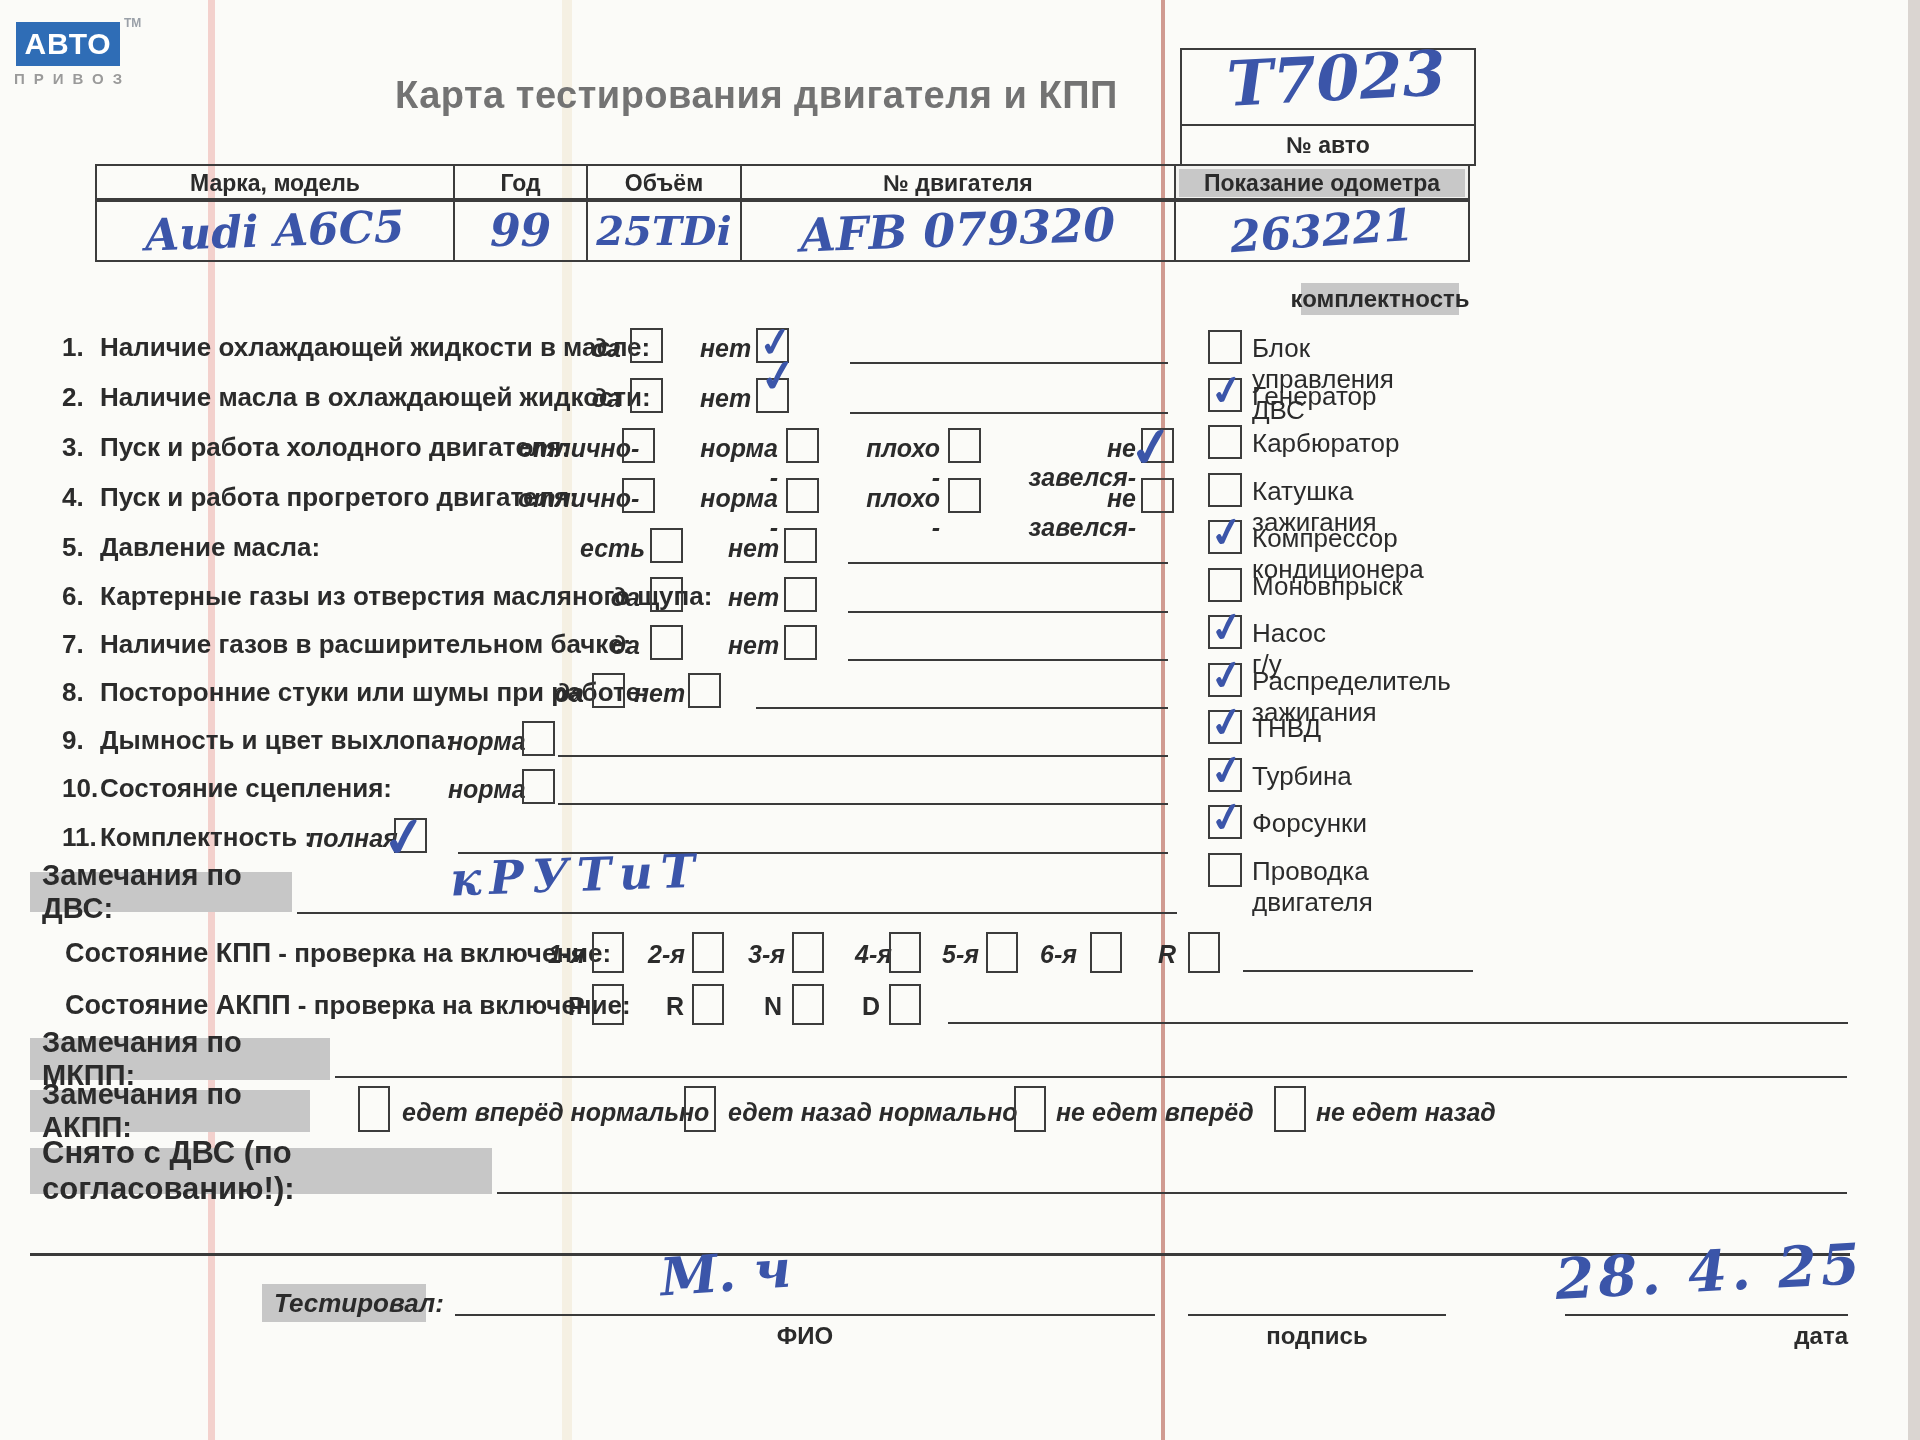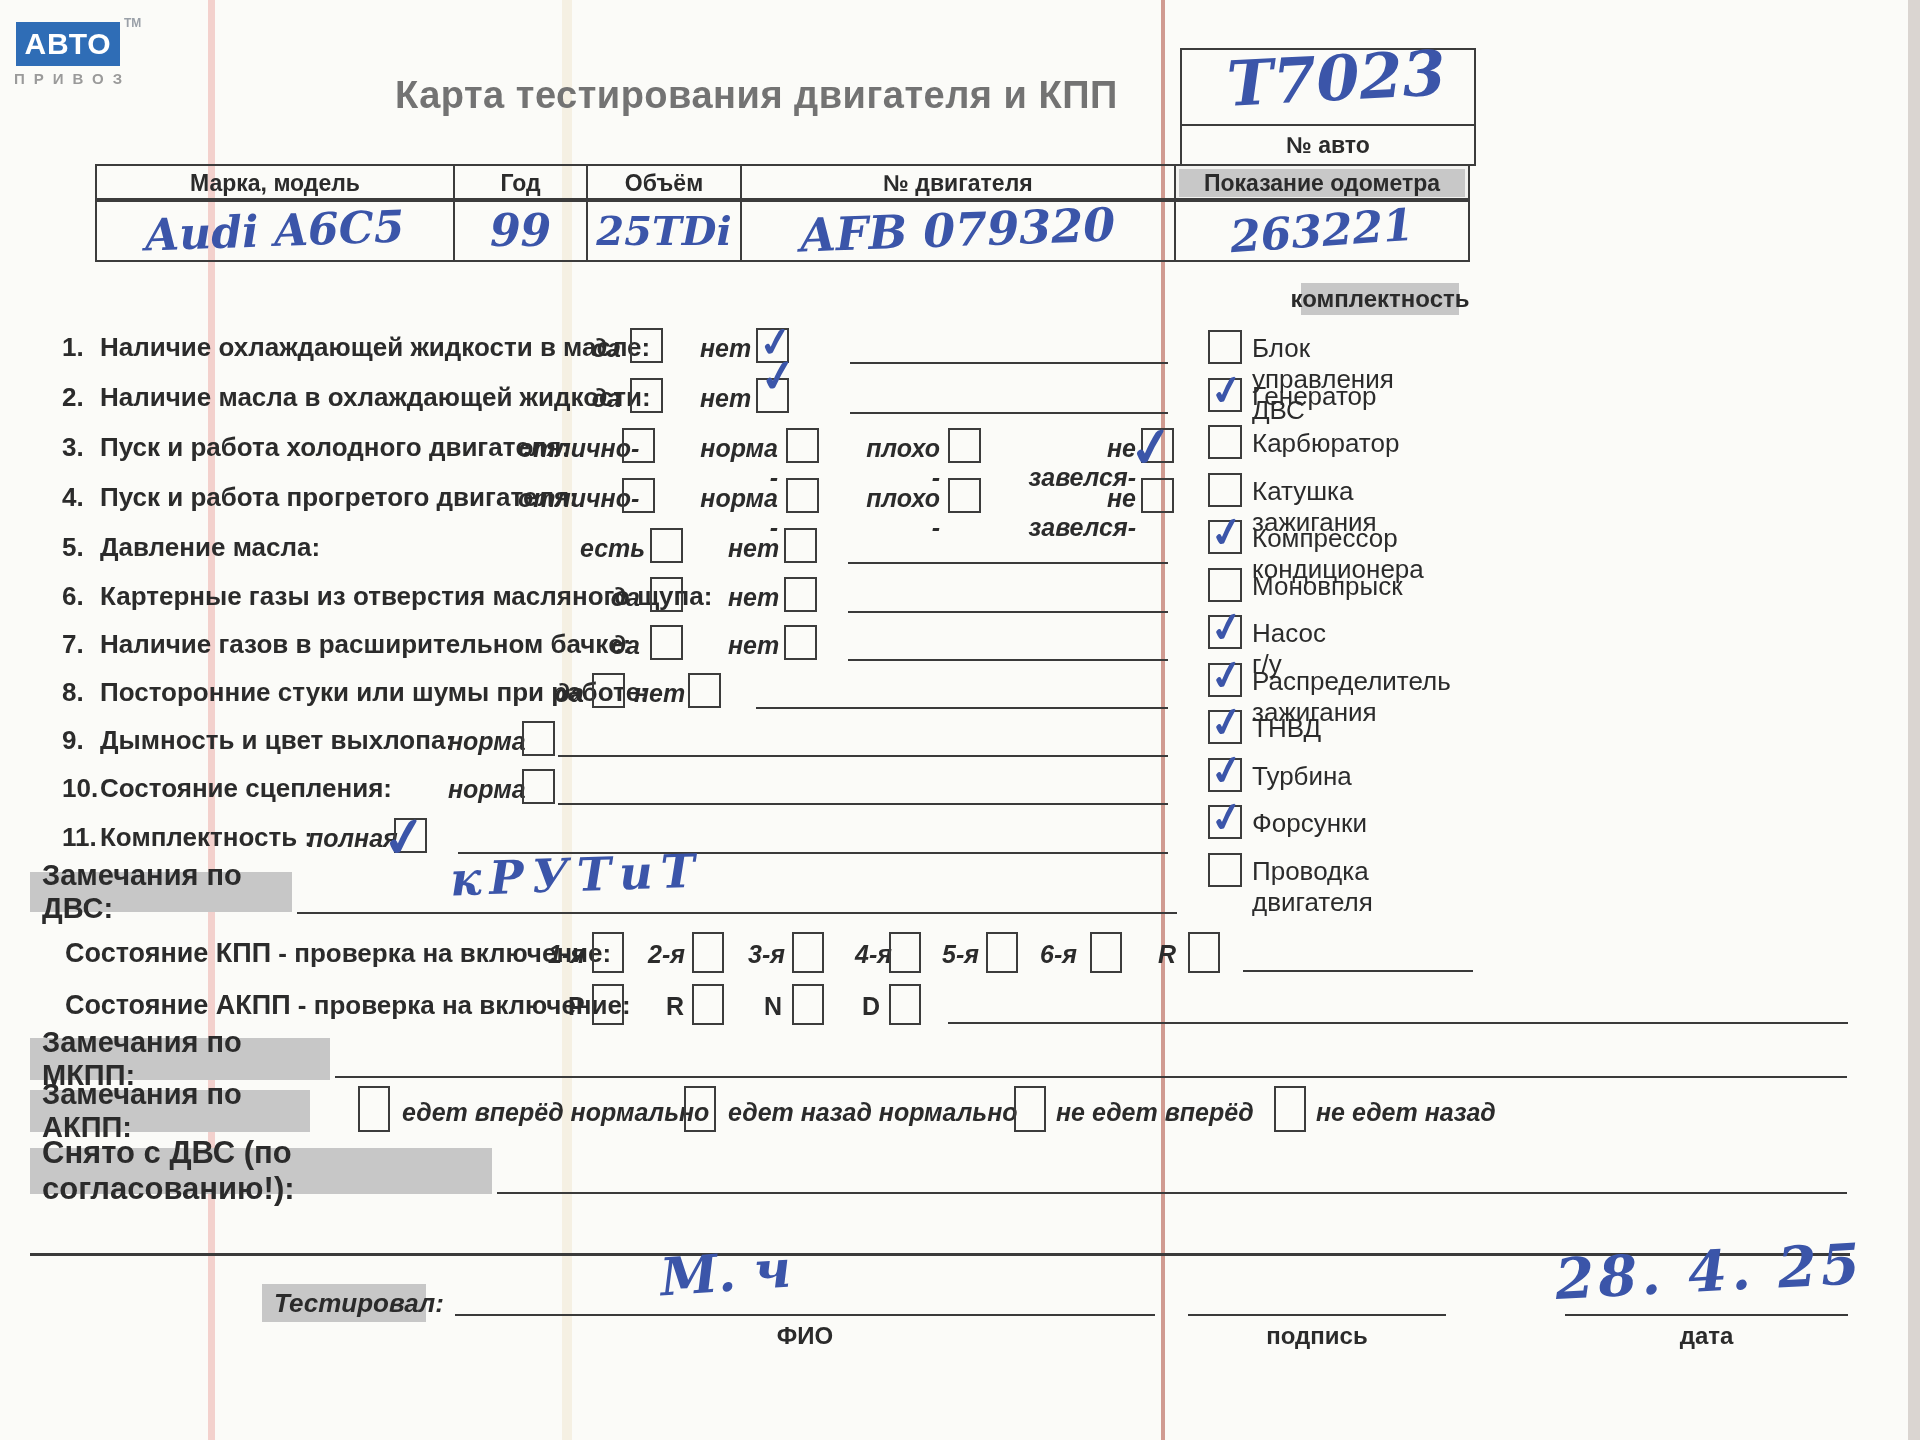--- a/index.html
+++ b/index.html
@@ -363,13 +363,13 @@
 <div class="footline" style="left:30px;top:1253px;width:1820px;border-bottom-width:3px;"></div>
 
 <div class="abs graylabel" style="left:262px;top:1284px;height:38px;width:164px;font-size:26px;font-style:italic;">Тестировал:</div>
 <span class="abs ink" style="left:660px;top:1242px;font-size:52px;transform:rotate(-4deg);">М. ч</span>
 <div class="footline" style="left:455px;top:1314px;width:700px;"></div>
 <div class="footcap" style="left:455px;top:1322px;width:700px;text-align:center;">ФИО</div>
 <div class="footline" style="left:1188px;top:1314px;width:258px;"></div>
 <div class="footcap" style="left:1188px;top:1322px;width:258px;text-align:center;">подпись</div>
 <span class="abs ink" style="left:1555px;top:1238px;font-size:56px;transform:rotate(-3deg);letter-spacing:4px;">28. 4. 25</span>
 <div class="footline" style="left:1565px;top:1314px;width:283px;"></div>
-<div class="footcap" style="left:1565px;top:1322px;width:283px;text-align:center;">дата</div>
+<div class="footcap" style="left:1565px;top:1322px;width:283px;text-align:right;">дата</div>
 
 </body></html>

